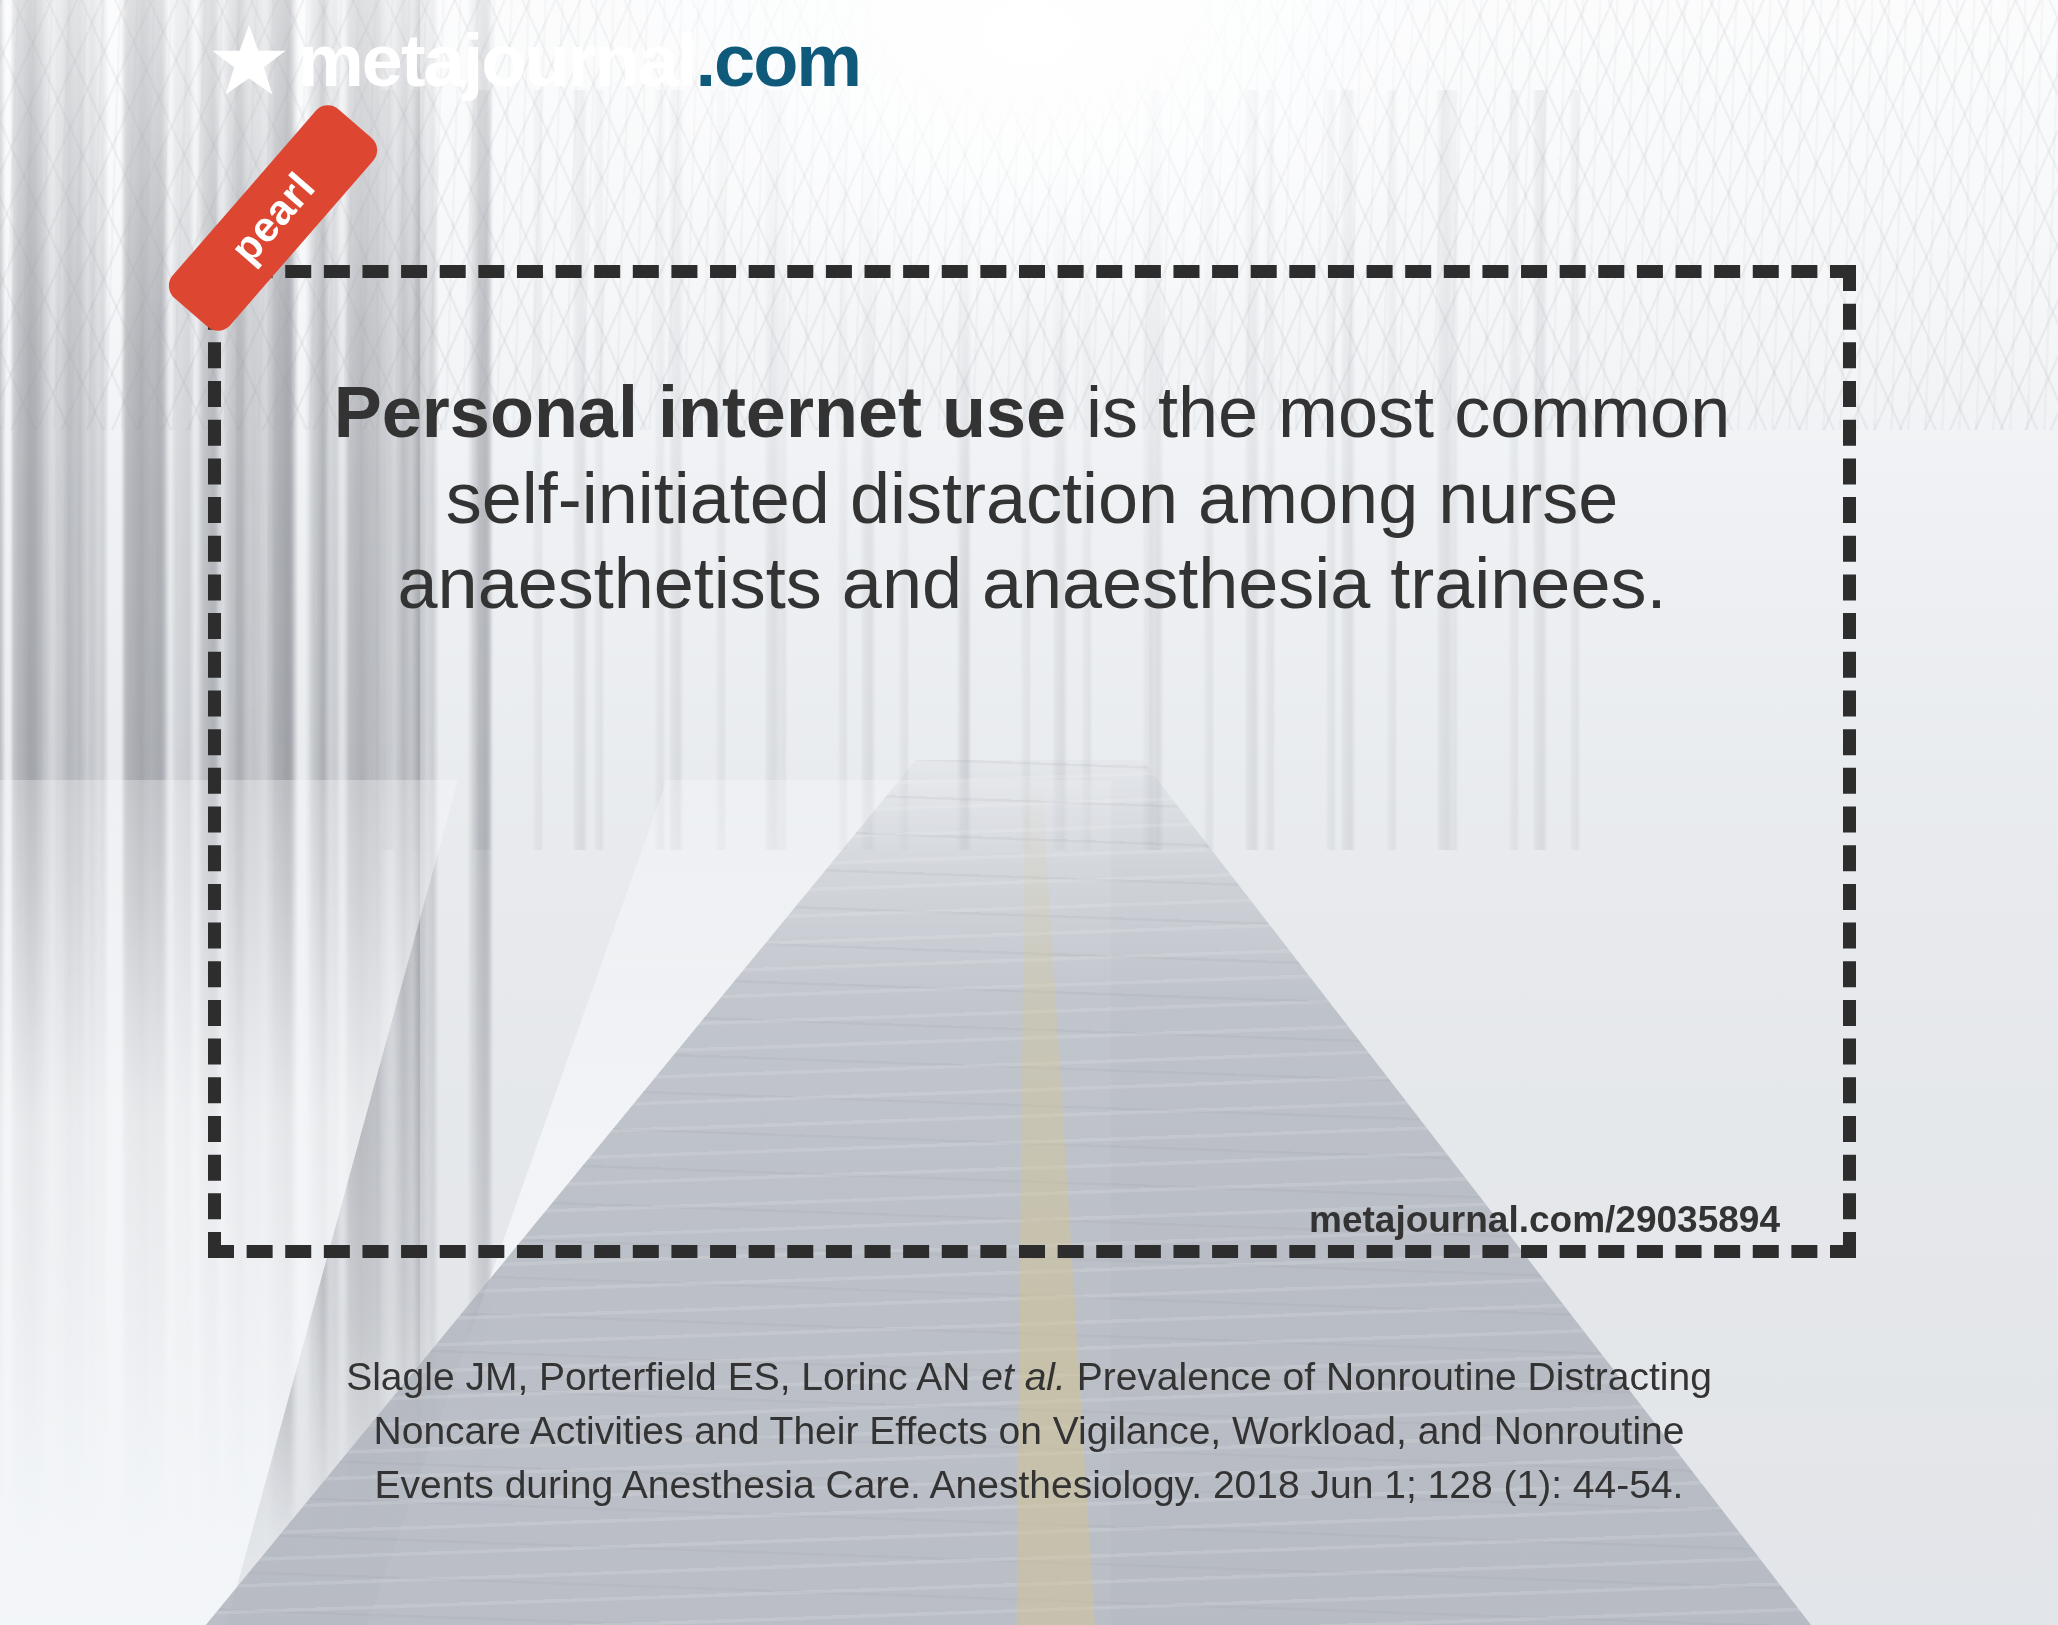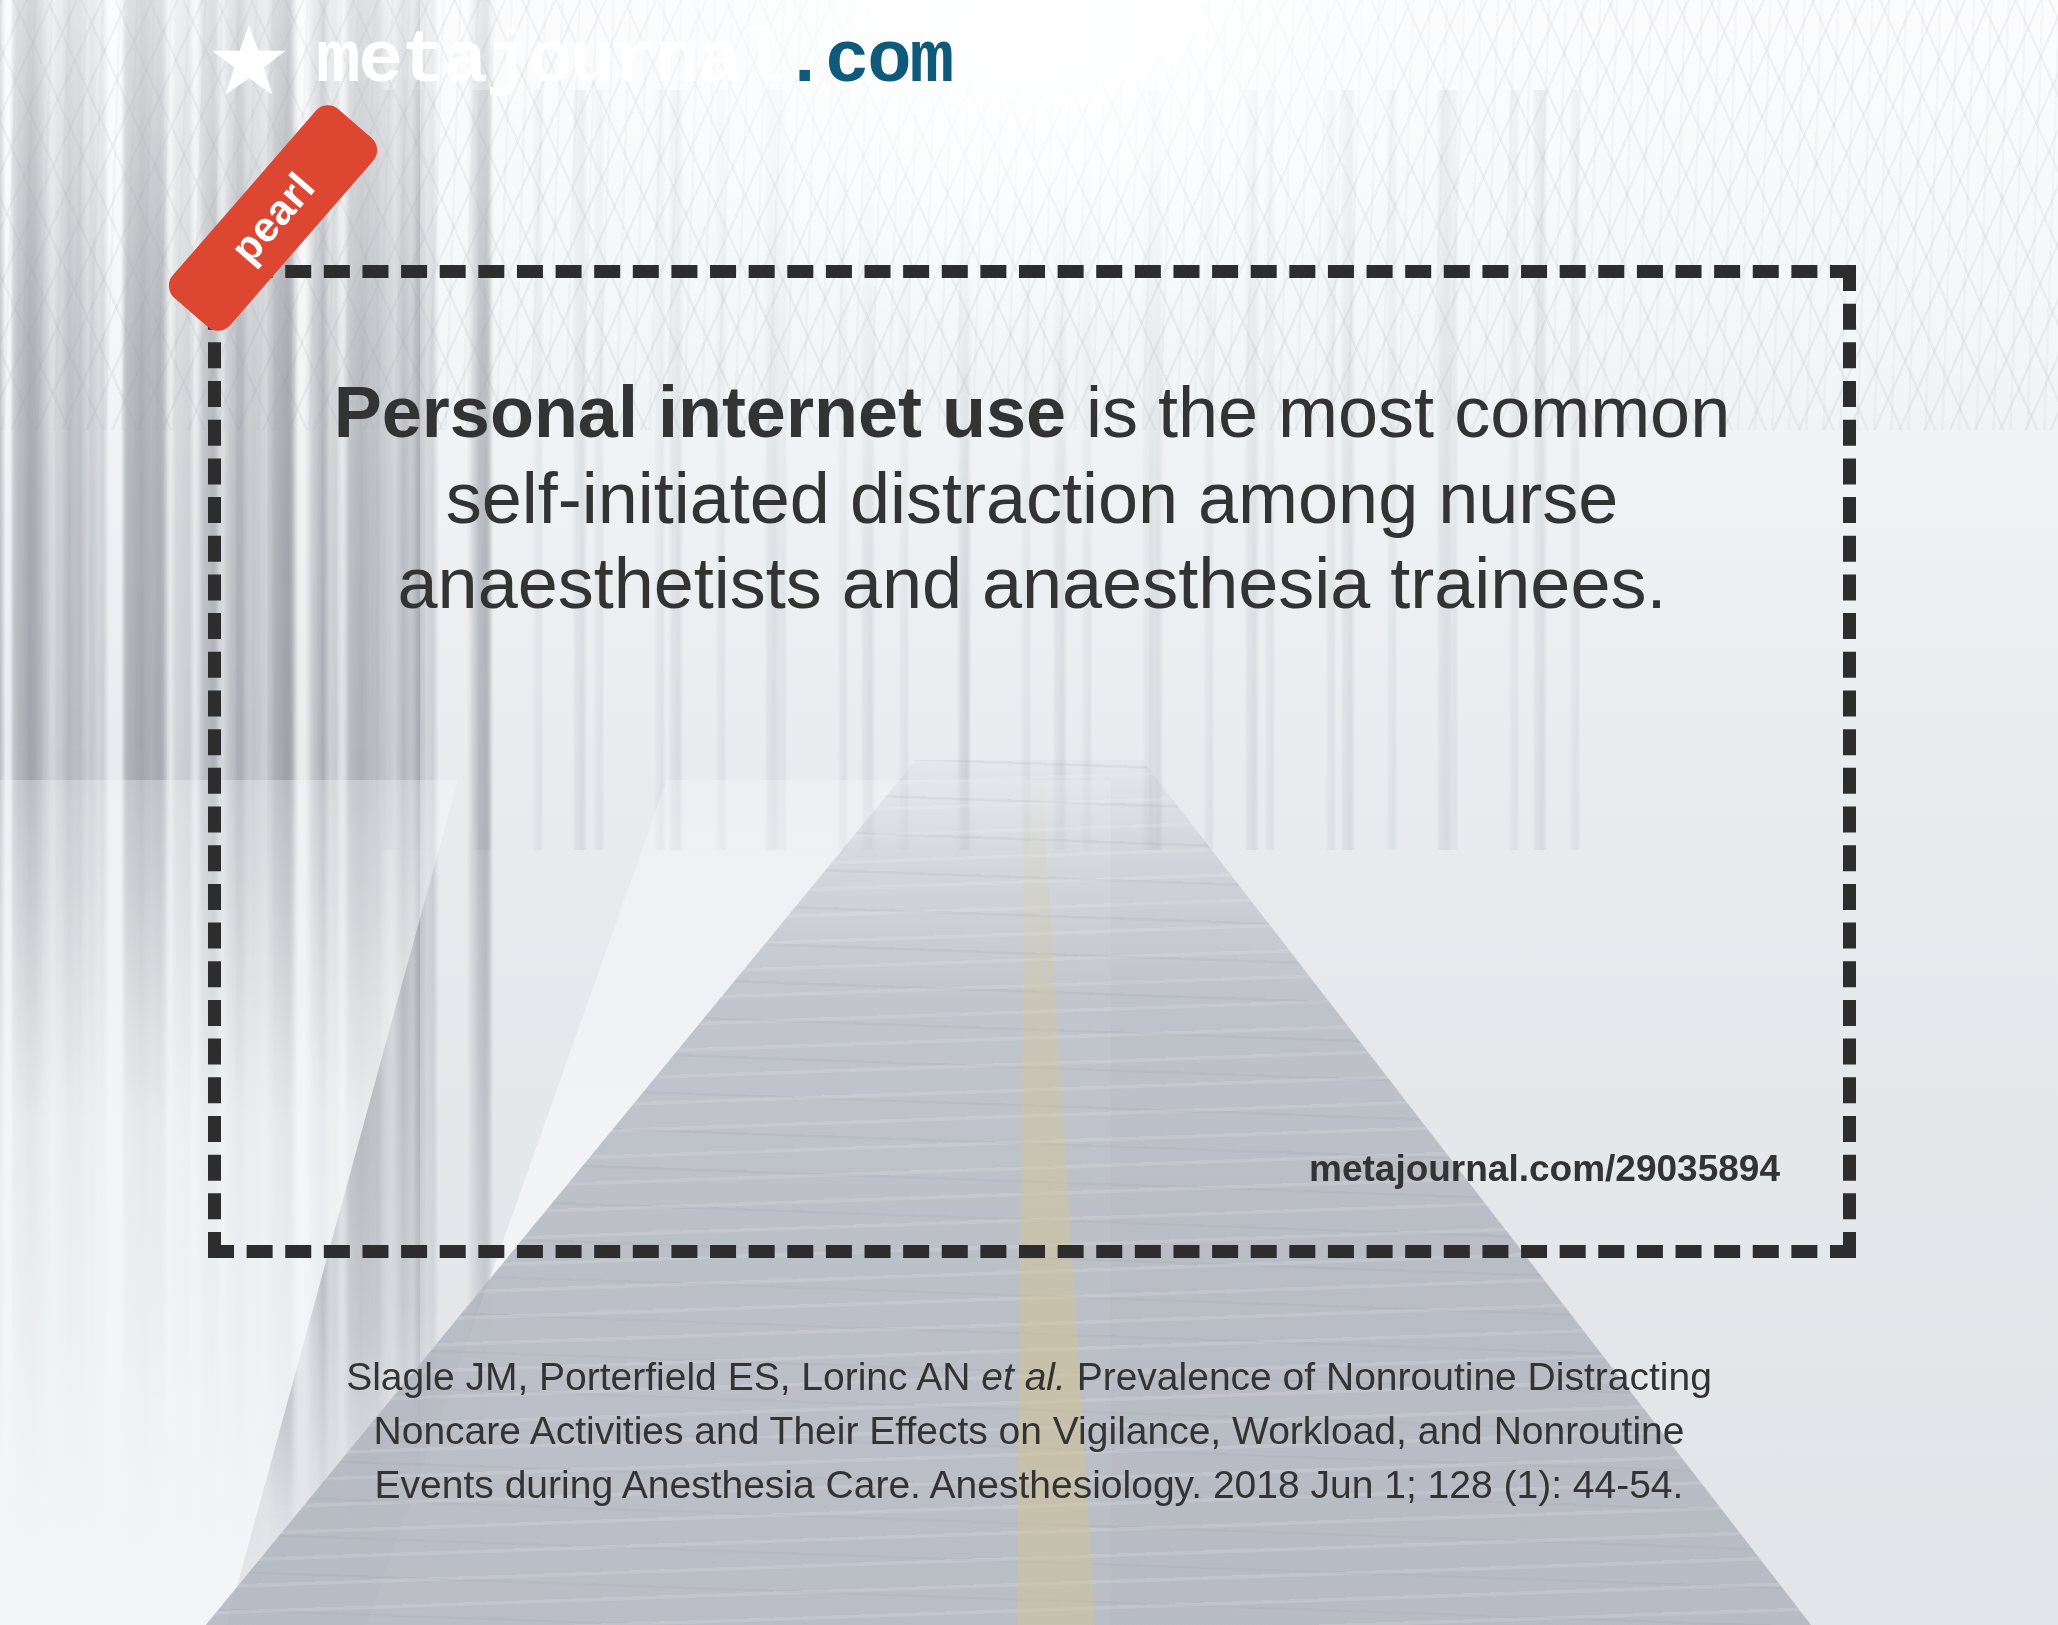--- a/index.html
+++ b/index.html
@@ -127,23 +127,22 @@
   }
   
   .veil {
     background: linear-gradient(180deg, rgba(255,255,255,.34) 0%, rgba(255,255,255,.16) 30%, rgba(255,255,255,.10) 62%, rgba(255,255,255,.16) 100%);
   }
 
   
   .logo {
     position: absolute;
     left: 210px; top: 22px;
-    display: flex; align-items: center; gap: 28px;
+    display: flex; align-items: center; gap: 10px;
     z-index: 30;
-    font-family: Liberation Mono, monospace;
   }
   .star-icon { width: 78px; height: 78px; display:block; flex: none; }
   .logo-word {
     font-size: 74px;
     font-weight: 700;
     letter-spacing: -2px;
     line-height: 1;
   }
   .logo-name  { color: #ffffff; }
   .logo-tld   { color: #0f5a7a; }
@@ -187,21 +186,21 @@
     font-size: 72px;
     line-height: 1.19;
     font-weight: 400;
     z-index: 25;
   }
   .quote .lead { font-weight: 700; }
 
   
   .permalink {
     position: absolute;
-    right: 278px; top: 1148px;
+    right: 278px; top: 1199px;
     color: #333333;
     font-size: 37px;
     font-weight: 700;
     z-index: 25;
   }
 
   
   .citation {
     position: absolute;
     left: 129px; top: 1350px;

